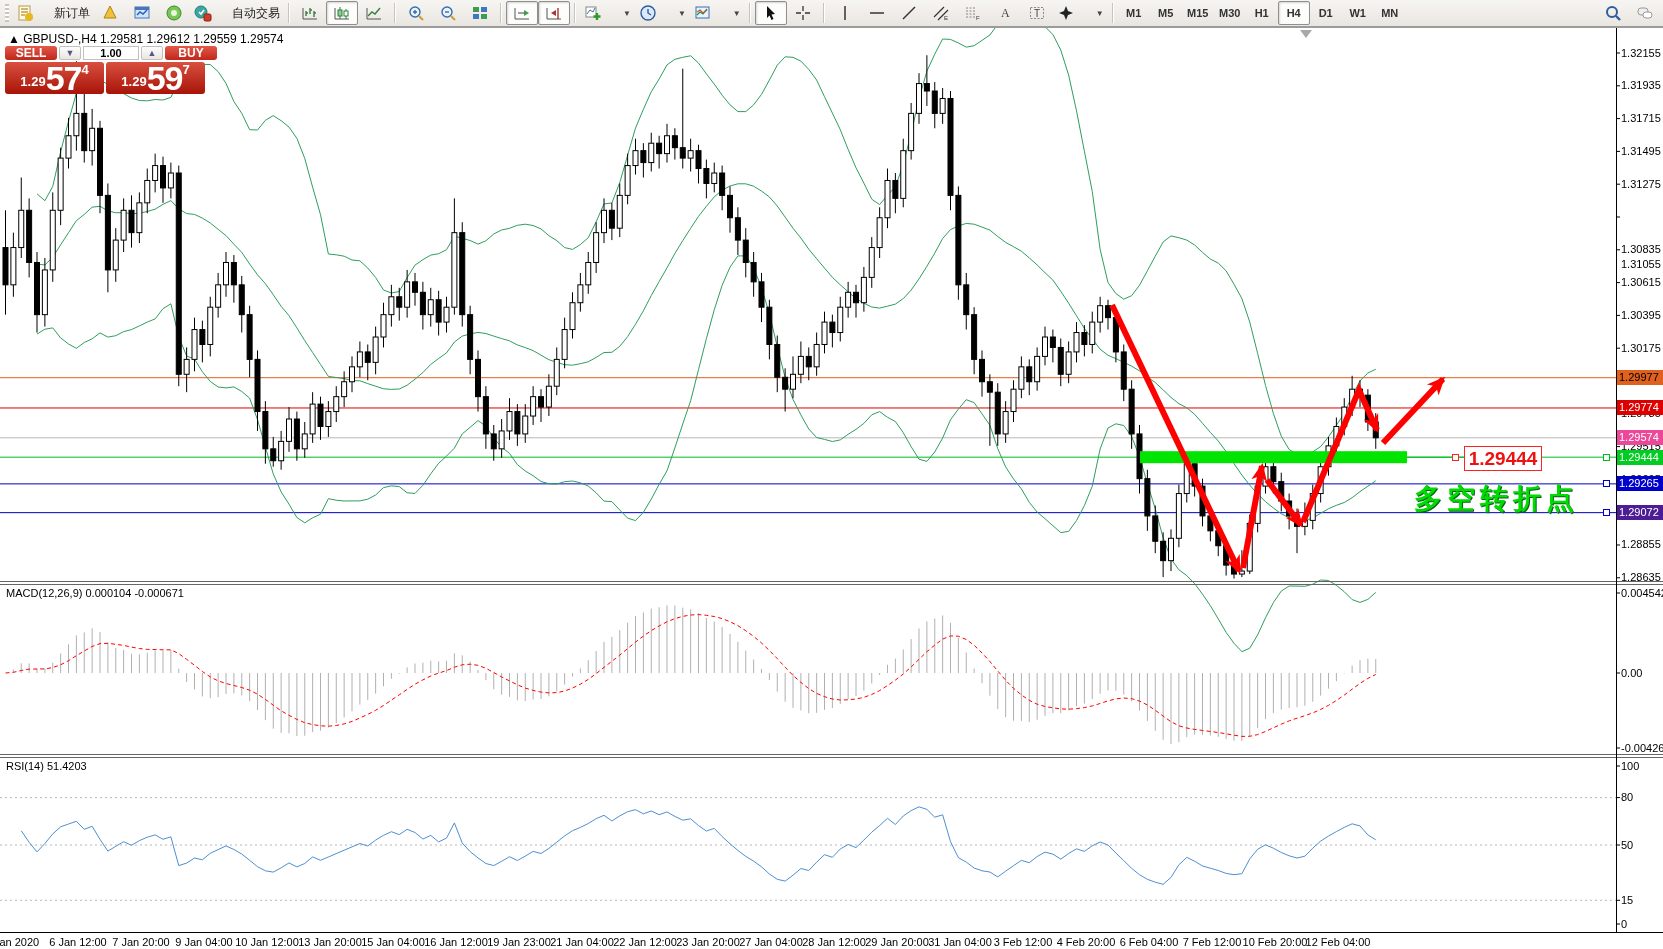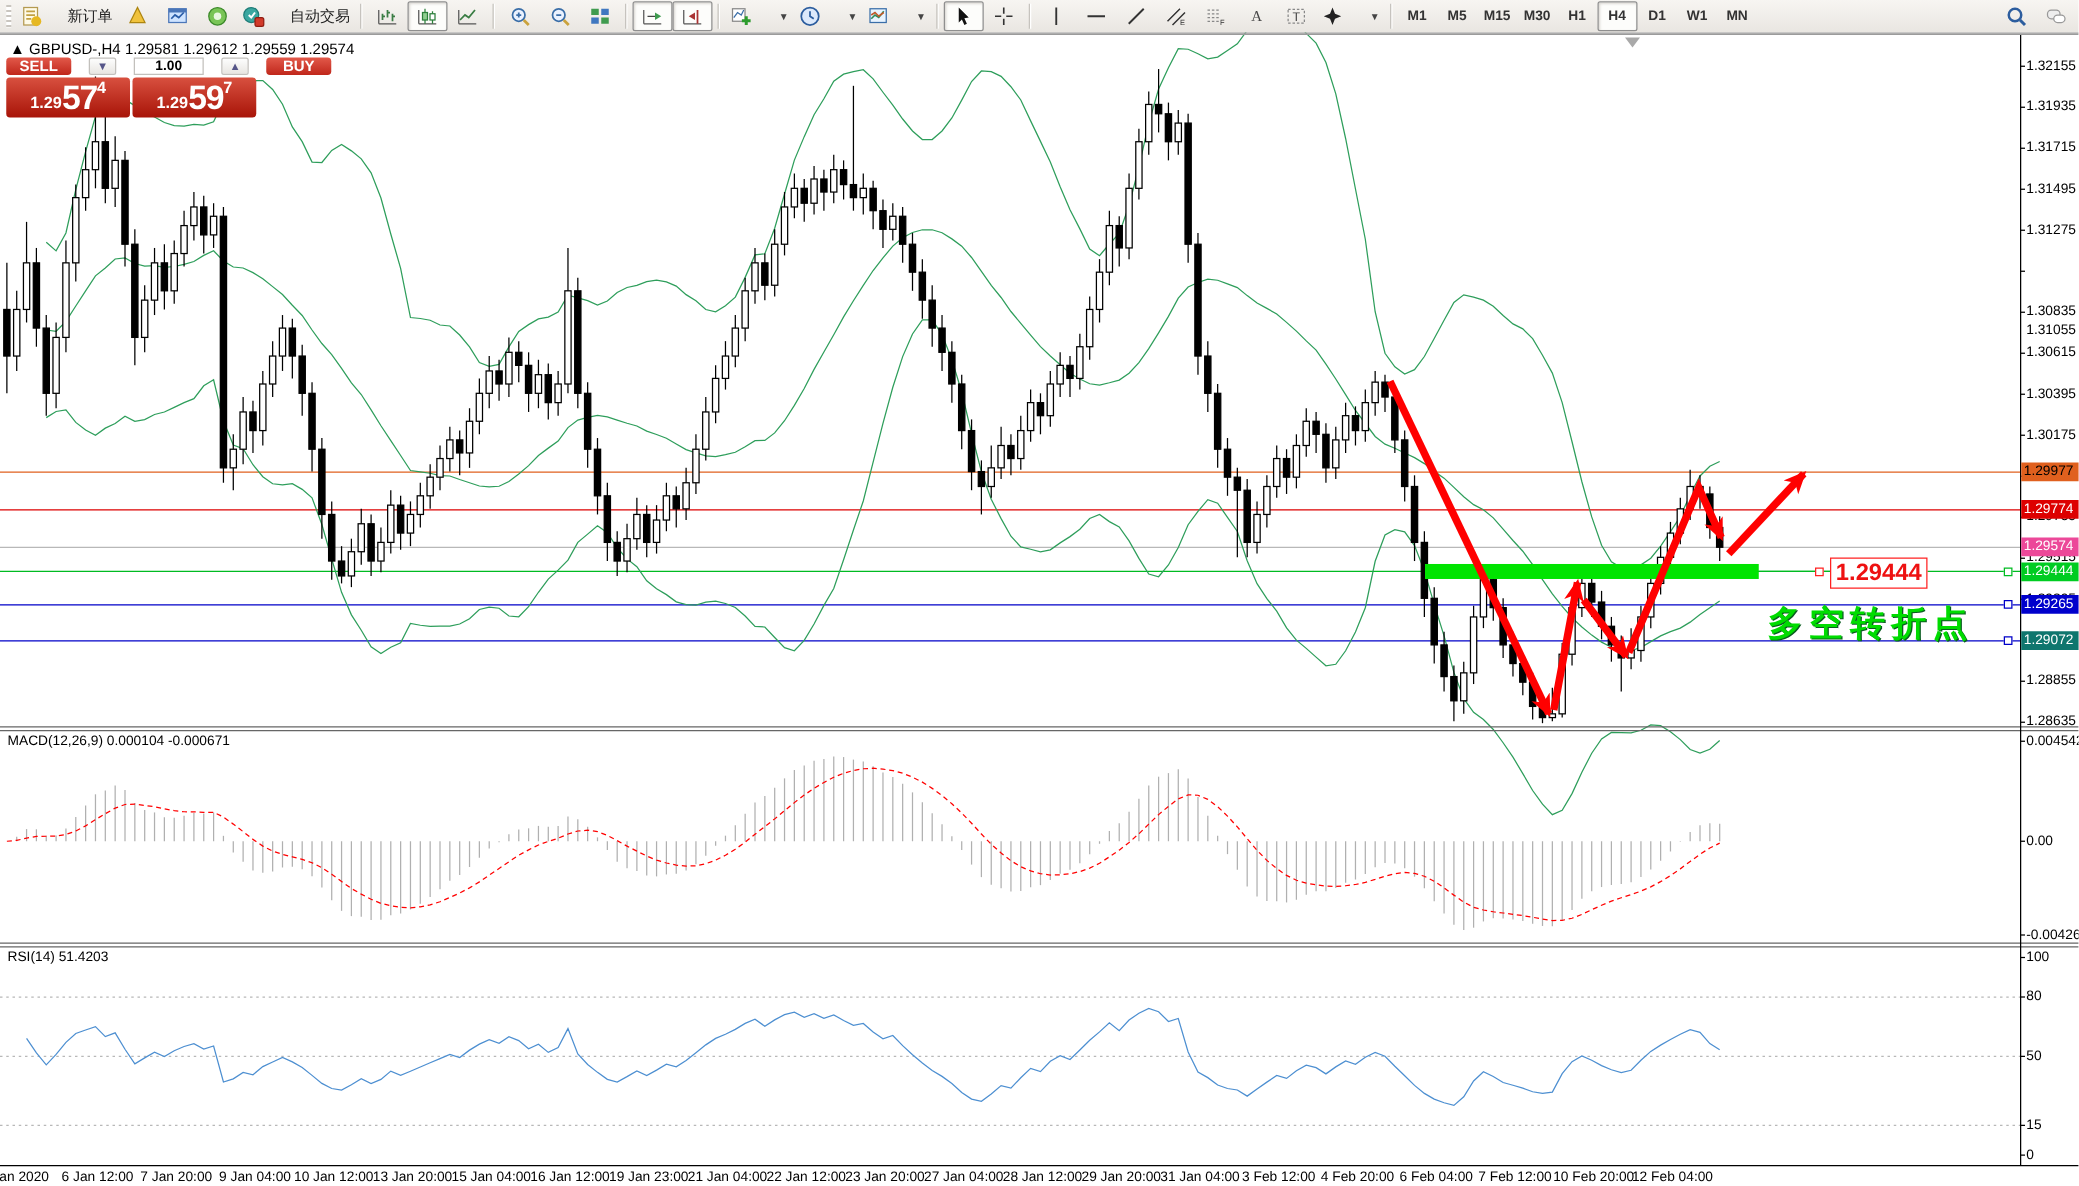--- a/index.html
+++ b/index.html
@@ -31,32 +31,32 @@
   #rsi-label{position:absolute;left:6px;top:760px;font-size:11px;color:#000;z-index:4;}
   #turning-point{position:absolute;left:1414px;top:480px;font-size:28px;font-weight:bold;letter-spacing:5px;
                  color:#00dc00;text-shadow:1px 1px 0 #0a5c20;z-index:6;}
   #price-tag{position:absolute;left:1464px;top:446px;width:76px;height:23px;line-height:23px;text-align:center;
              background:#fff;border:1px solid #ff2222;color:#ee1111;font-size:19px;font-weight:bold;z-index:6;}
   .handle{position:absolute;width:7px;height:7px;background:#fff;box-sizing:border-box;z-index:6;}
   #shift-marker{position:absolute;left:1300px;top:30px;width:0;height:0;z-index:5;
                 border-left:6px solid transparent;border-right:6px solid transparent;border-top:8px solid #a9a9a9;}
   
   #trade-panel{position:absolute;left:5px;top:46px;width:200px;z-index:5;font-weight:bold;}
-  #tp-row1{display:flex;height:14px;gap:14px;}
+  #tp-row1{display:flex;height:14px;gap:2px;}
   .tp-btn{flex:0 0 52px;background:linear-gradient(#e2594a,#c0271b);border-radius:3px;color:#fff;
           font-size:12px;display:flex;align-items:center;justify-content:center;}
   .tp-spin{flex:0 0 20px;background:linear-gradient(#fdfdfd,#e8e6e2);border:1px solid #c2c0bc;border-radius:2px;
            display:flex;align-items:center;justify-content:center;font-size:9px;color:#558;}
   #lot-input{flex:1;width:50px;border:1px solid #c2c0bc;text-align:center;font-size:11px;font-weight:bold;
              font-family:"Liberation Sans",sans-serif;}
   #tp-row2{display:flex;height:32px;gap:2px;margin-top:2px;}
   .tp-price{flex:1;background:linear-gradient(#d8503f,#a81408);border-radius:3px;color:#fff;
             display:flex;align-items:flex-end;justify-content:center;padding-bottom:2px;}
   .tp-small{font-size:13px;line-height:20px;}
-  .tp-big{font-size:27px;line-height:27px;letter-spacing:-1px;}
+  .tp-big{font-size:34px;line-height:27px;letter-spacing:-1px;}
   .tp-sup{font-size:13px;line-height:13px;align-self:flex-start;margin-top:1px;}
 </style>
 </head>
 <body>
 
 <div id="root">
 
   <div id="toolbar">
     <span class="grip"></span>
     <div class="tbtn">
@@ -890,21 +890,21 @@
       <div class="hlabel" style="top: 407.298px;">1.29735</div>
       <div class="hlabel" style="top: 440.098px;">1.29515</div>
       <div class="hlabel" style="top: 472.897px;">1.29295</div>
       <div class="hlabel" style="top: 538.497px;">1.28855</div>
       <div class="hlabel" style="top: 571.297px;">1.28635</div>
       <div class="plabel" style="top: 370.218px; background: rgb(224, 96, 30); color: rgb(0, 0, 0);">1.29977</div>
       <div class="plabel" style="top: 400.483px; background: rgb(221, 0, 0); color: rgb(255, 255, 255);">1.29774</div>
       <div class="plabel" style="top: 430.301px; background: #ec4899; color: rgb(255, 255, 255);">1.29574</div>
       <div class="plabel" style="top: 449.683px; background: rgb(0, 204, 34); color: rgb(255, 255, 255);">1.29444</div>
       <div class="plabel" style="top: 476.37px; background: rgb(0, 0, 204); color: rgb(255, 255, 255);">1.29265</div>
-      <div class="plabel" style="top: 505.144px; background: #0f766e; color: rgb(255, 255, 255);">1.29072</div>
+      <div class="plabel" style="top: 505.144px; background: #4c1d95; color: rgb(255, 255, 255);">1.29072</div>
       <div class="hlabel" style="top: 586.5px;">0.004542</div>
       <div class="hlabel" style="top: 666.5px;">0.00</div>
       <div class="hlabel" style="top: 741.5px;">-0.004262</div>
       <div class="hlabel" style="top: 759.5px;">100</div>
       <div class="hlabel" style="top: 791.1px;">80</div>
       <div class="hlabel" style="top: 838.5px;">50</div>
       <div class="hlabel" style="top: 893.8px;">15</div>
       <div class="hlabel" style="top: 917.5px;">0</div>
     </div>
   <div id="time-axis">

